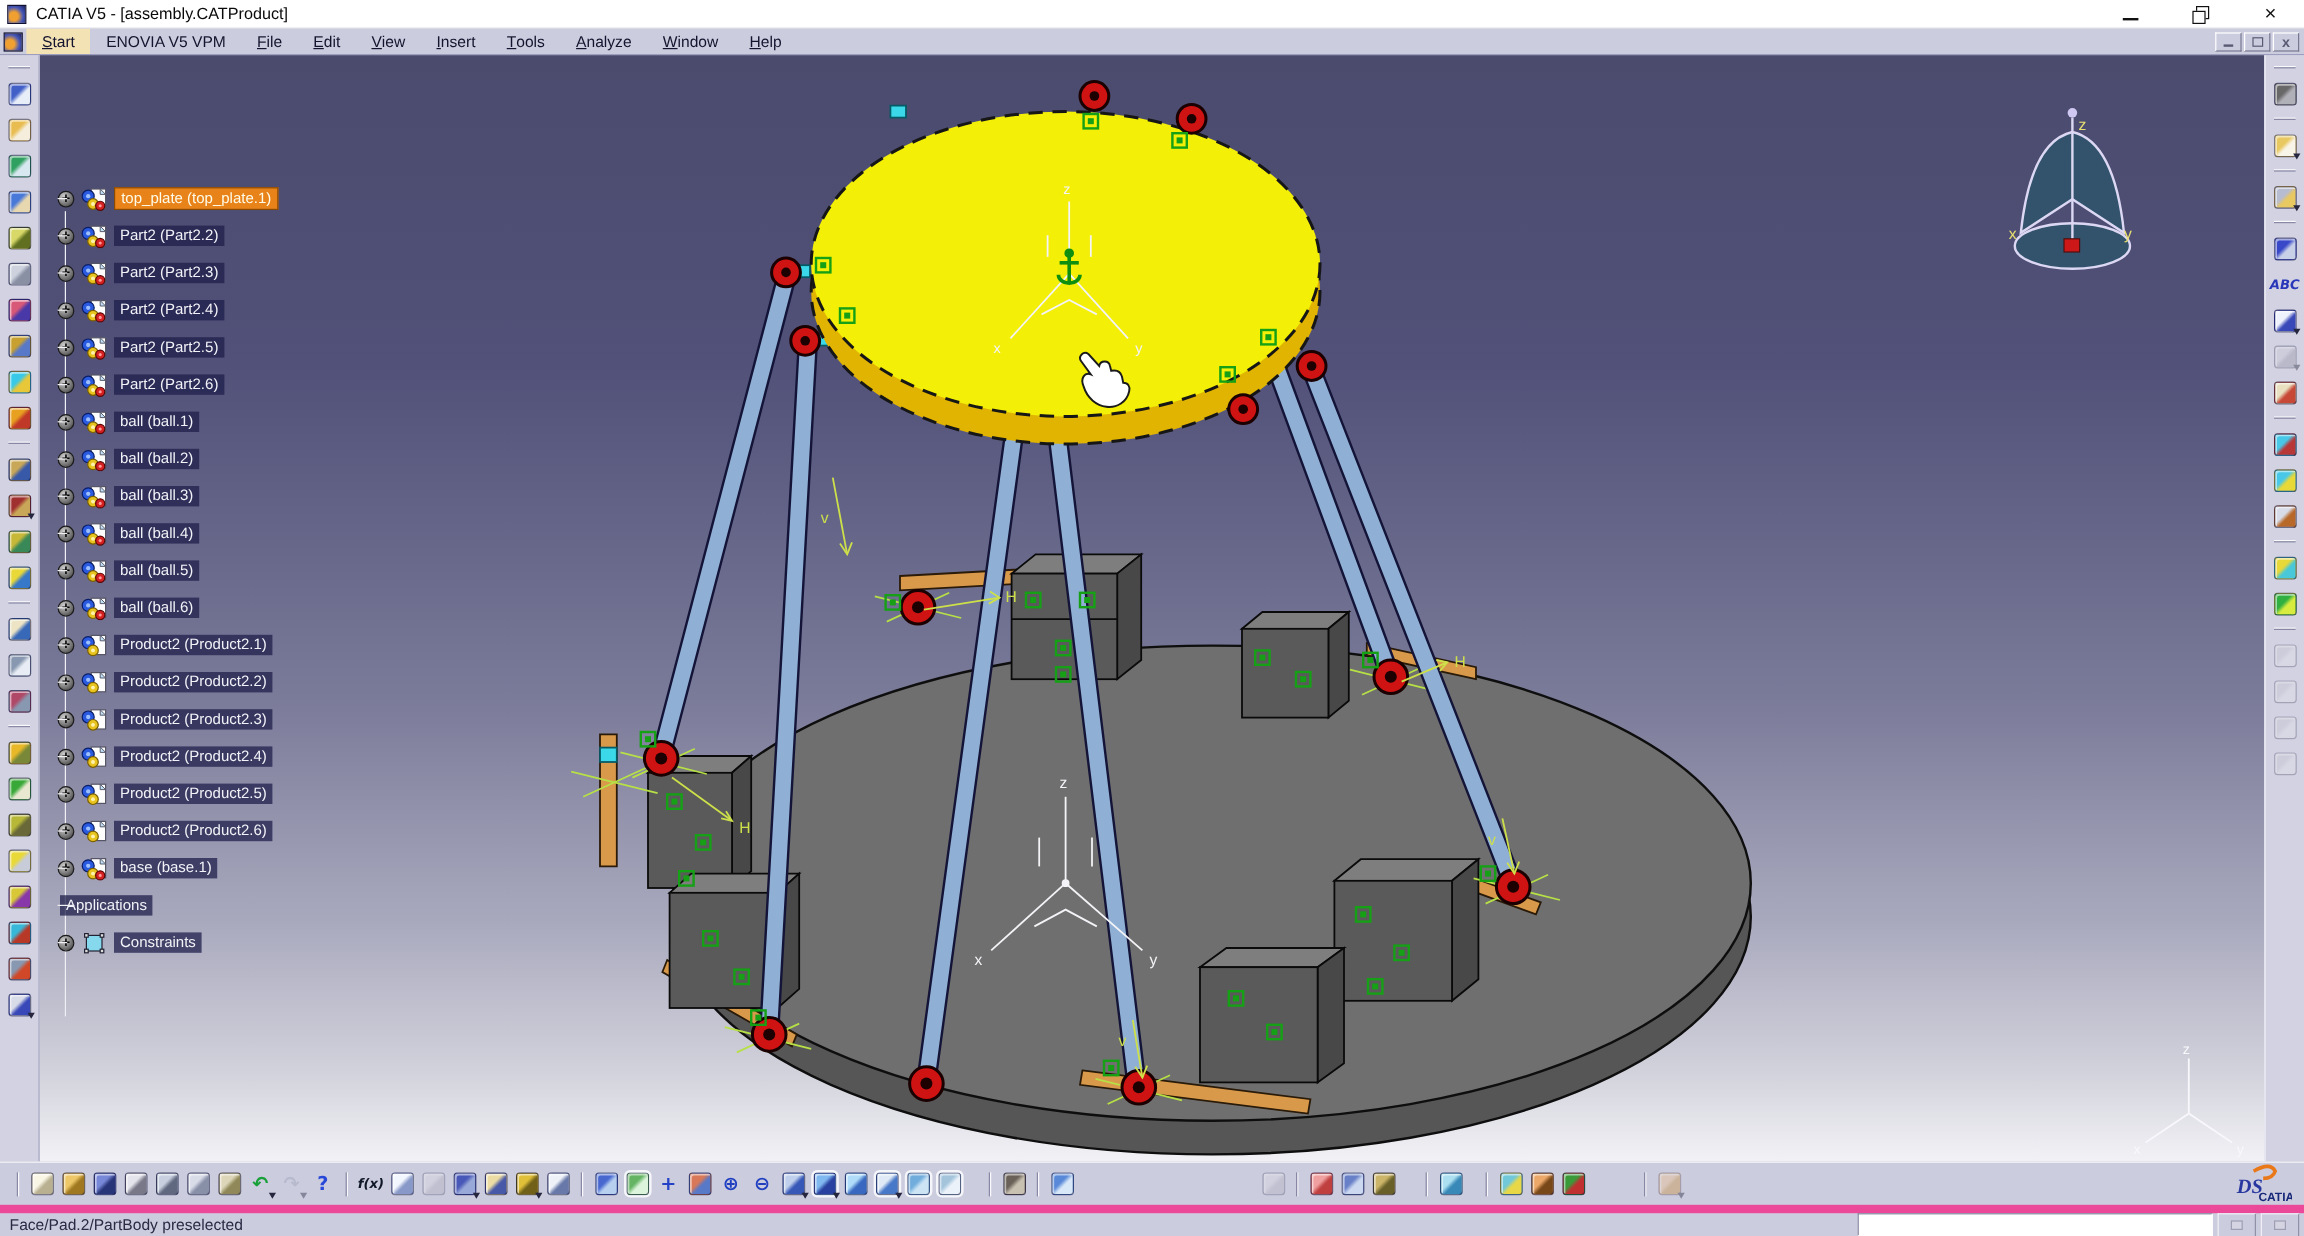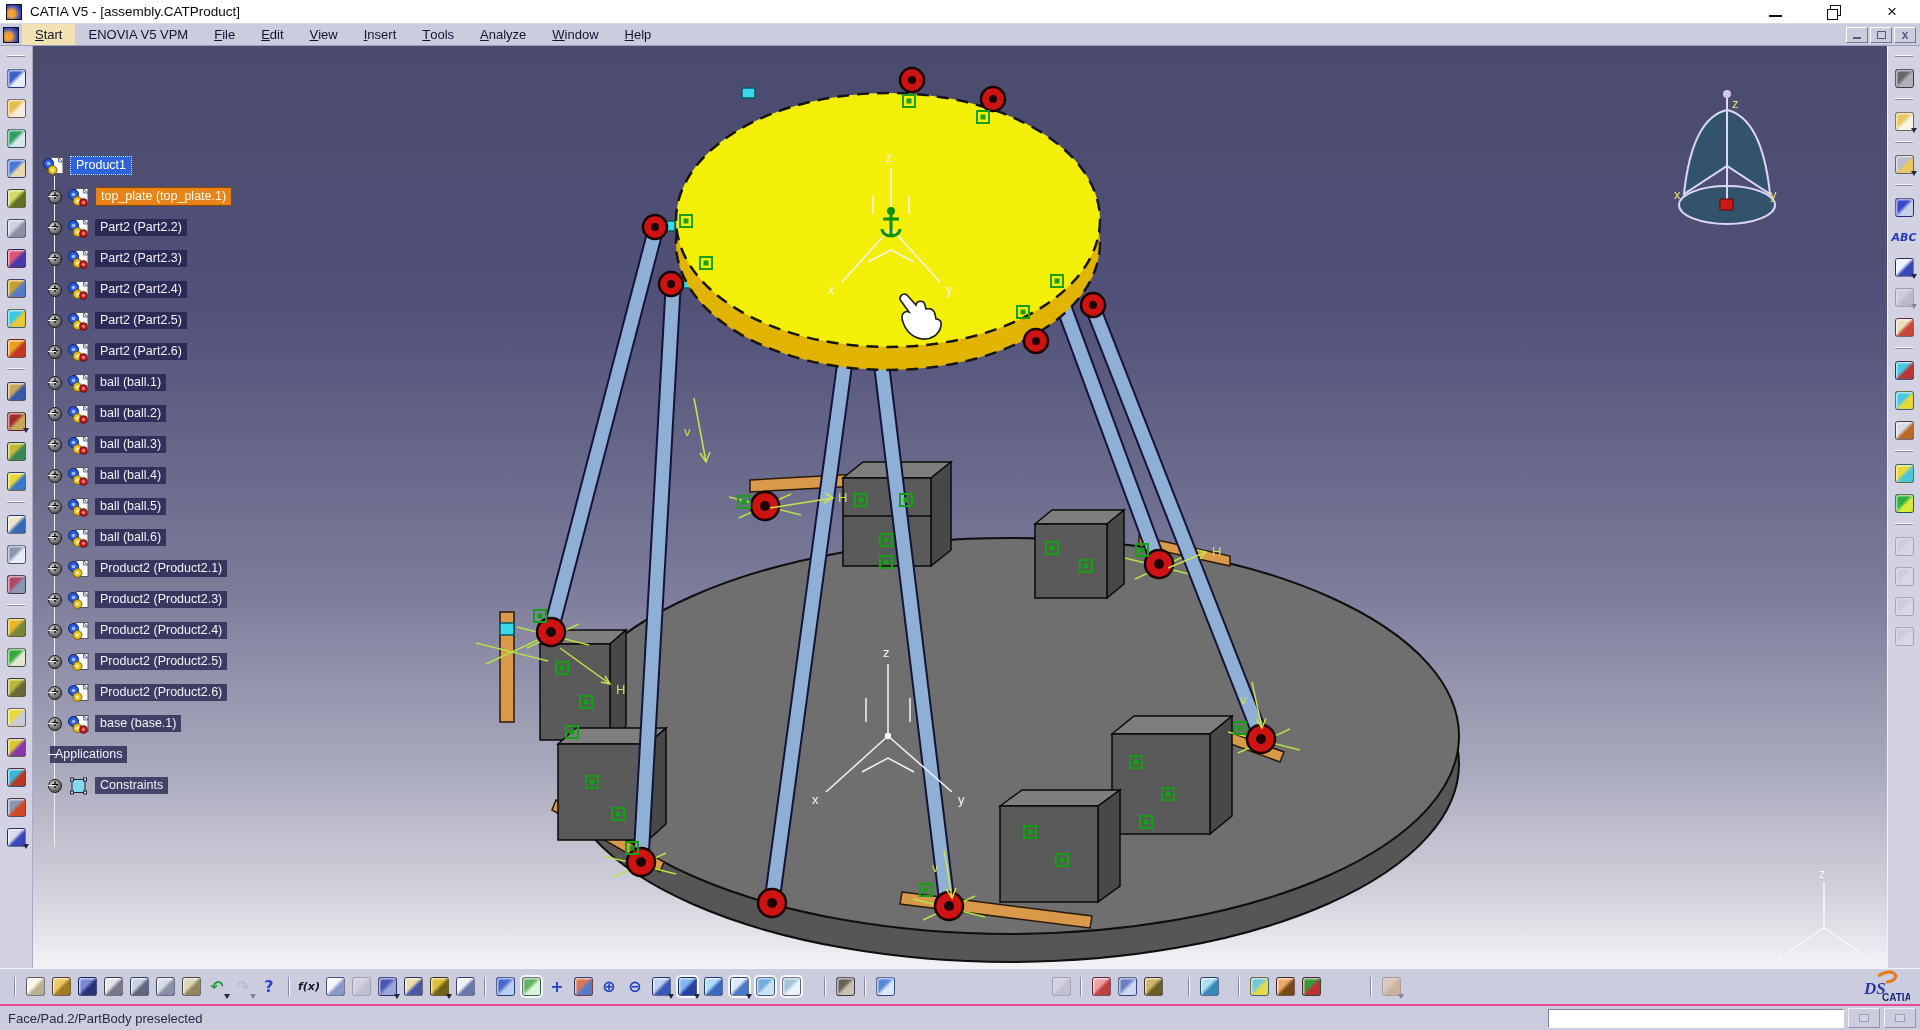--- a/index.html
+++ b/index.html
@@ -42,21 +42,21 @@
   .tbicon.dim { opacity:.42; }
   .tbicon .corner { position:absolute; right:0px; bottom:1px; width:0; height:0; border-left:3.5px solid transparent; border-right:3.5px solid transparent; border-top:5px solid #26263e; }
 
   
   #toolbar-bottom { position:absolute; left:0; top:968px; width:1920px; height:36px; background:#ccccdf; border-top:1px solid #f4f4f8; display:flex; align-items:center; padding-left:8px; }
   .grip-v { width:0; height:20px; border-left:1.5px solid #8888a4; border-right:1.5px solid #fafafc; margin:0 6px; flex:none;}
   .tbgap { flex:none; }
   #dslogo { position:absolute; right:10px; top:1px; }
 
   
-  #statusbar { position:absolute; left:0; top:1004px; width:1920px; height:26px; background:#ccccdf; border-top:2px solid #ec4899; display:flex; align-items:center; padding:0 4px 0 8px; }
+  #statusbar { position:absolute; left:0; top:1004px; width:1920px; height:26px; background:#ccccdf; border-top:7px solid #ec4899; display:flex; align-items:center; padding:0 4px 0 8px; }
   #status-msg { font-size:13px; color:#2a2a44; }
   #status-right { margin-left:auto; display:flex; align-items:center; gap:4px; }
   #power-input { width:296px; height:19px; border:1px solid; border-color:#80809c #ffffff #ffffff #80809c; background:#ffffff; font-size:12px; padding:0 4px; }
   .statbtn { width:32px; height:20px; background:#ccccdf; border:1px solid; border-color:#ffffff #777790 #777790 #ffffff; display:flex; align-items:center; justify-content:center; opacity:.7;}
   .statbtn span { width:10px; height:8px; border:1.5px solid #8a8aa2; background:#d8d8e4;}
 
   
   #viewport { position:absolute; left:33px; top:46px; width:1854px; height:922px; overflow:hidden;
     background:linear-gradient(180deg,#4b4b6e 0%, #515179 28%, #7a7a99 58%, #a8a8bd 78%, #d2d2dc 92%, #f2f2f6 100%); }
   #scene { position:absolute; left:-33px; top:-46px; }
@@ -359,32 +359,20 @@
       </g>
 
       <g>
         <path d="M903 322 c-3 -7 1 -12 6 -10 l-8 -11 c-3 -4 2 -9 6 -6 l9 10 c1 -5 8 -5 9 0 l1 4 c5 -1 8 1 9 5 l1 5 c4 0 6 3 5 7 c-2 9 -10 14 -19 13 c-8 -1 -16 -7 -19 -17 z" fill="#ffffff" stroke="#1a1a1a" stroke-width="1.6"></path>
       </g>
     </svg>
 
     <div id="tree">
       <div id="tree-line"></div>
 
-    <div class="trow root">
-          <span style="width:2px"></span>
-          <svg class="ticon" width="26" height="20">
-            <rect x="11" y="1.5" width="12" height="16" fill="#fdfdfd" stroke="#556"></rect>
-            <polygon points="18.5,1.5 23,6 18.5,6" fill="#bfe0f5" stroke="#556" stroke-width=".8"></polygon>
-            <circle cx="8.5" cy="7.5" r="5" fill="#2a5ae0" stroke="#0a1e66"></circle>
-            <circle cx="8.5" cy="7.5" r="1.8" fill="#9cc0ff"></circle>
-            <circle cx="12.5" cy="14" r="4.4" fill="#e8c41e" stroke="#7a5e00"></circle>
-            <circle cx="12.5" cy="14" r="1.6" fill="#fff2b0"></circle>
-          </svg>
-          <span class="tlabel">Product1</span>
-        </div>
         <div class="trow presel">
           <span class="stub"></span>
           <span class="exp"></span>
           <svg class="ticon" width="26" height="20">
             <rect x="11" y="1.5" width="12" height="16" fill="#fdfdfd" stroke="#556"></rect>
             <polygon points="18.5,1.5 23,6 18.5,6" fill="#bfe0f5" stroke="#556" stroke-width=".8"></polygon>
             <circle cx="8.5" cy="7.5" r="5" fill="#2a5ae0" stroke="#0a1e66"></circle>
             <circle cx="8.5" cy="7.5" r="1.8" fill="#9cc0ff"></circle>
             <circle cx="12.5" cy="14" r="4.4" fill="#e8c41e" stroke="#7a5e00"></circle>
             <circle cx="12.5" cy="14" r="1.6" fill="#fff2b0"></circle>
@@ -563,20 +551,33 @@
           <span class="exp"></span>
           <svg class="ticon" width="26" height="20">
             <rect x="11" y="1.5" width="12" height="16" fill="#fdfdfd" stroke="#556"></rect>
             <polygon points="18.5,1.5 23,6 18.5,6" fill="#bfe0f5" stroke="#556" stroke-width=".8"></polygon>
             <circle cx="8.5" cy="7.5" r="5" fill="#2a5ae0" stroke="#0a1e66"></circle>
             <circle cx="8.5" cy="7.5" r="1.8" fill="#9cc0ff"></circle>
             <circle cx="12.5" cy="14" r="4.4" fill="#e8c41e" stroke="#7a5e00"></circle>
             <circle cx="12.5" cy="14" r="1.6" fill="#fff2b0"></circle>
           </svg>
           <span class="tlabel">Product2 (Product2.1)</span>
+        </div>
+        <div class="trow">
+          <span class="stub"></span>
+          <span class="exp"></span>
+          <svg class="ticon" width="26" height="20">
+            <rect x="11" y="1.5" width="12" height="16" fill="#fdfdfd" stroke="#556"></rect>
+            <polygon points="18.5,1.5 23,6 18.5,6" fill="#bfe0f5" stroke="#556" stroke-width=".8"></polygon>
+            <circle cx="8.5" cy="7.5" r="5" fill="#2a5ae0" stroke="#0a1e66"></circle>
+            <circle cx="8.5" cy="7.5" r="1.8" fill="#9cc0ff"></circle>
+            <circle cx="12.5" cy="14" r="4.4" fill="#e8c41e" stroke="#7a5e00"></circle>
+            <circle cx="12.5" cy="14" r="1.6" fill="#fff2b0"></circle>
+          </svg>
+          <span class="tlabel">Product2 (Product2.2)</span>
         </div>
         <div class="trow">
           <span class="stub"></span>
           <span class="exp"></span>
           <svg class="ticon" width="26" height="20">
             <rect x="11" y="1.5" width="12" height="16" fill="#fdfdfd" stroke="#556"></rect>
             <polygon points="18.5,1.5 23,6 18.5,6" fill="#bfe0f5" stroke="#556" stroke-width=".8"></polygon>
             <circle cx="8.5" cy="7.5" r="5" fill="#2a5ae0" stroke="#0a1e66"></circle>
             <circle cx="8.5" cy="7.5" r="1.8" fill="#9cc0ff"></circle>
             <circle cx="12.5" cy="14" r="4.4" fill="#e8c41e" stroke="#7a5e00"></circle>

